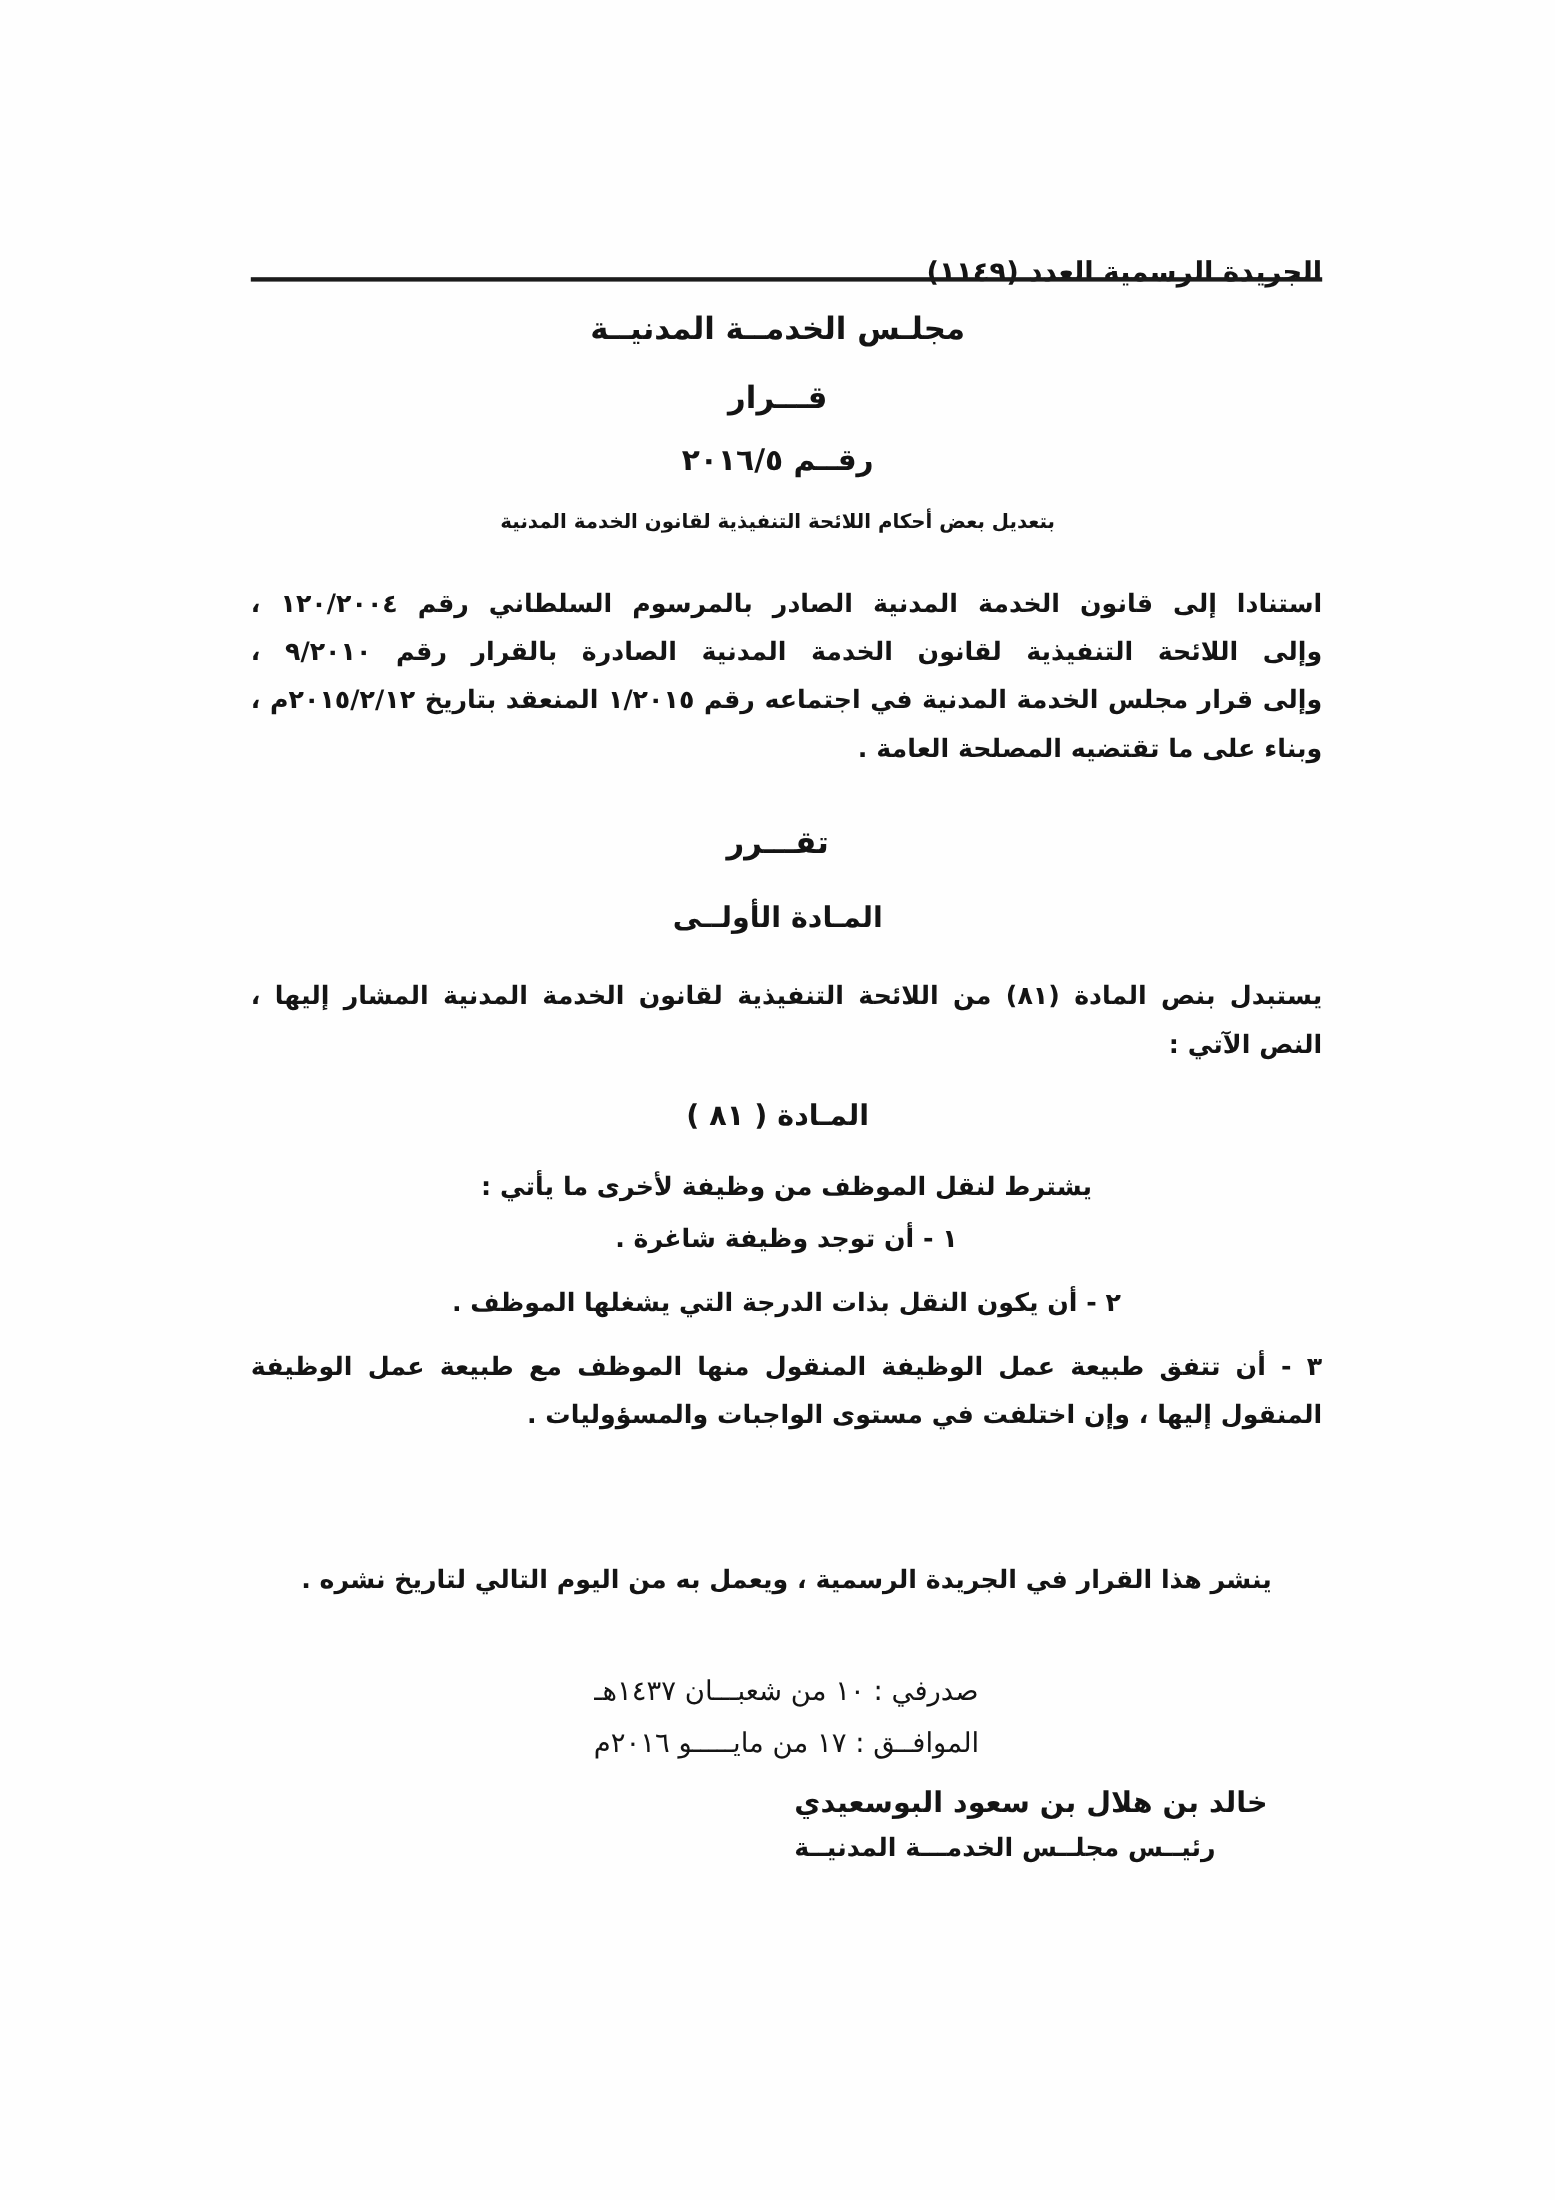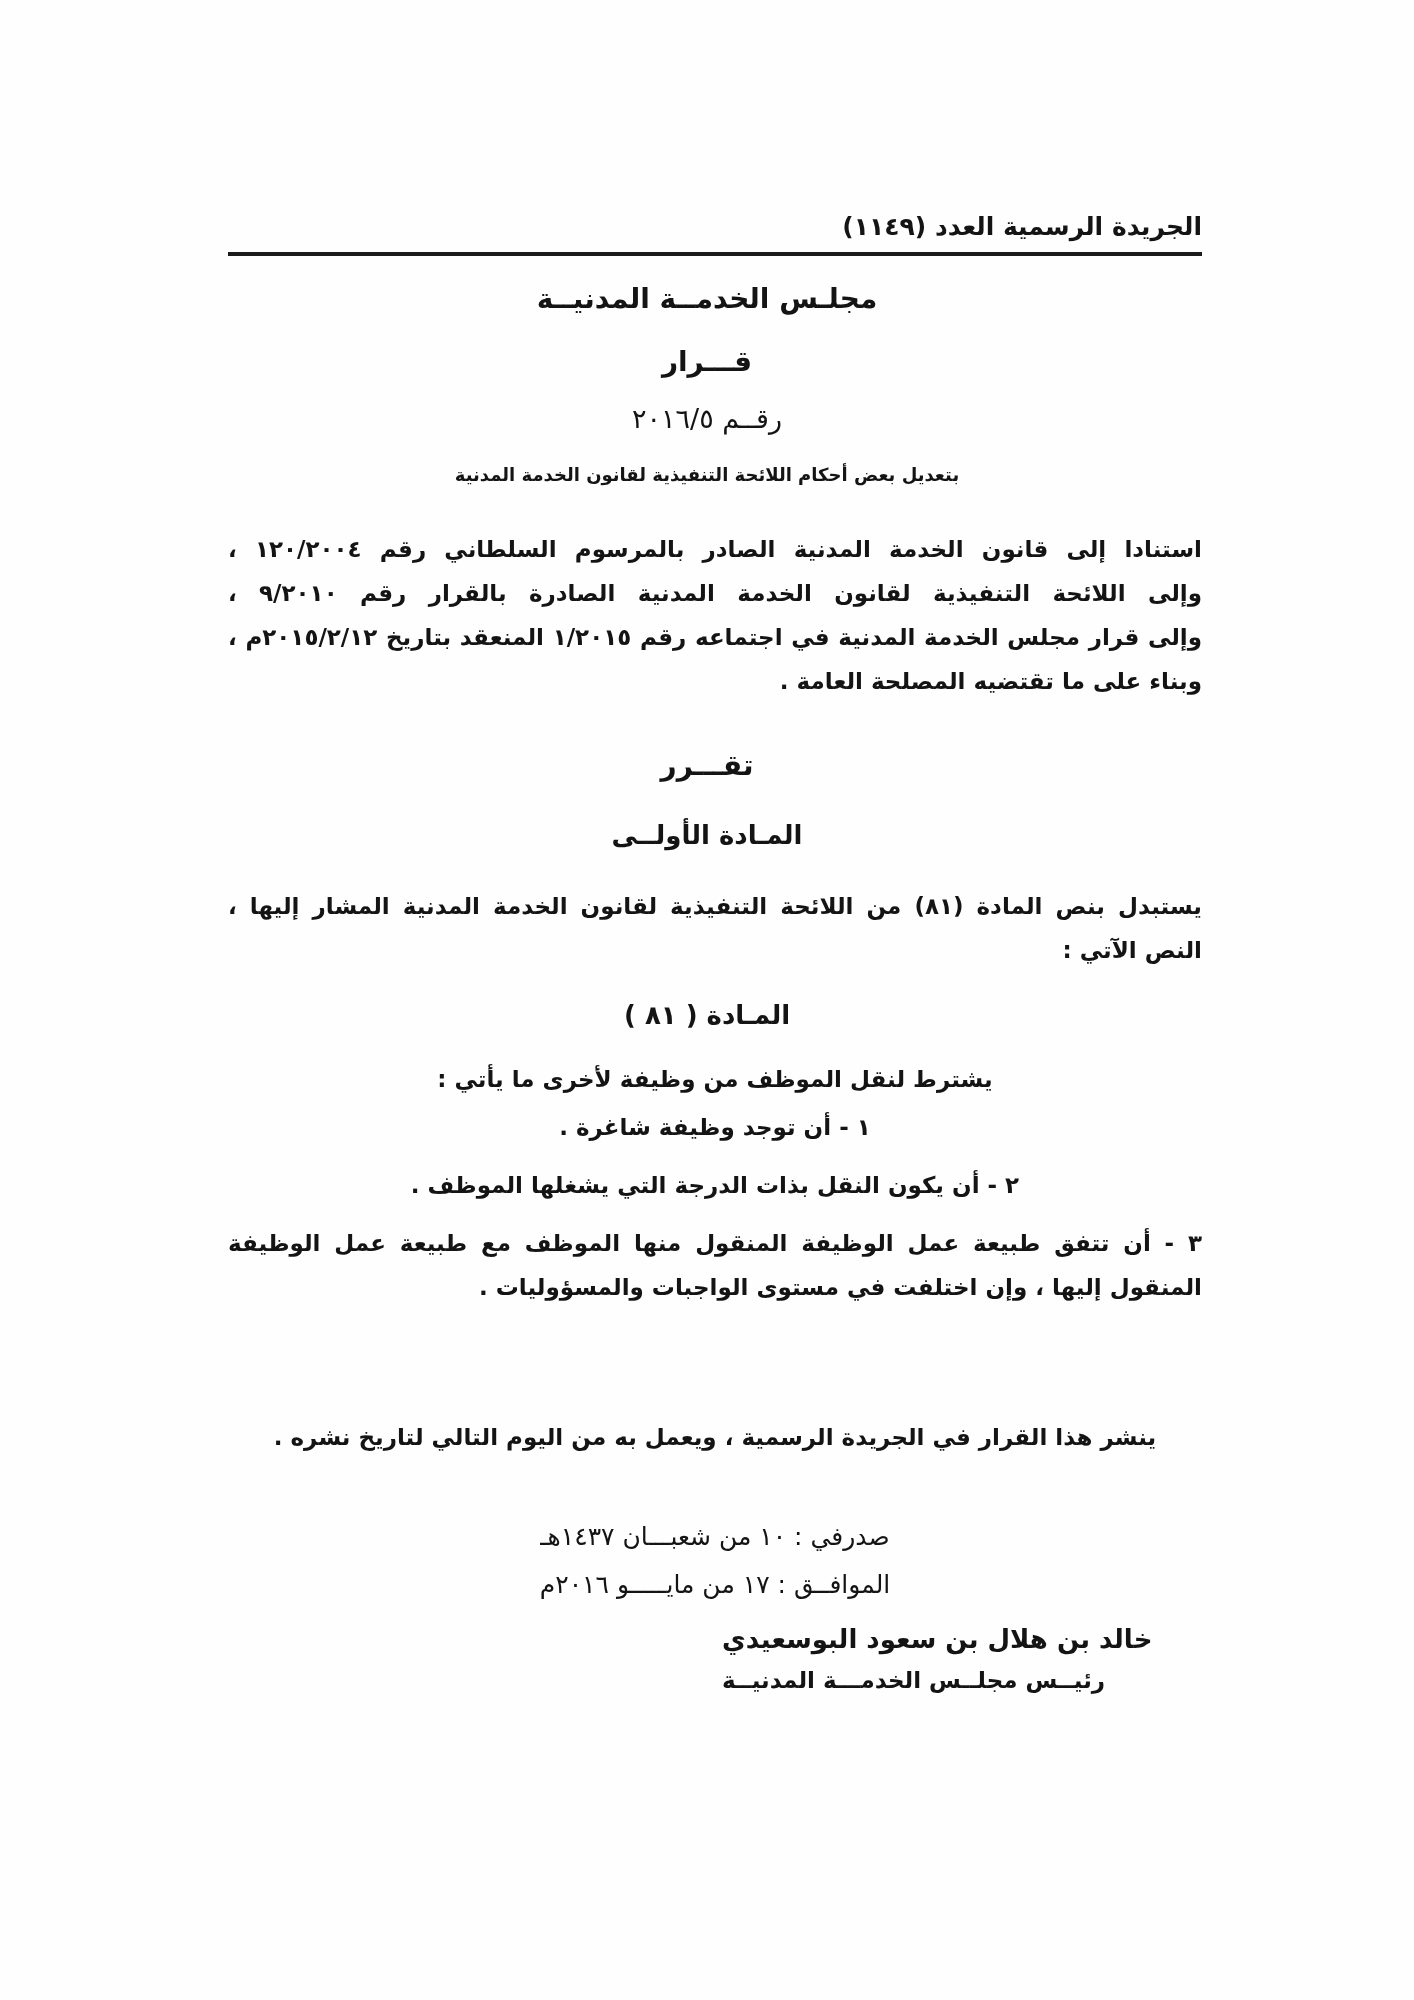--- a/index.html
+++ b/index.html
@@ -30,20 +30,21 @@
     right: 212px;
     left: 212px;
     text-align: right;
   }
   .running-head-text {
     font-size: 25px;
     font-weight: 700;
     letter-spacing: 0px;
     line-height: 1.2;
     display: inline-block;
+    margin-top: 20px;
   }
   .head-rule {
     position: absolute;
     top: 252px;
     right: 212px;
     width: 974px;
     height: 4px;
     background: #1b1b1b;
   }
 
@@ -62,21 +63,21 @@
   }
   .h-kind {
     top: 345px;
     font-size: 28px;
     font-weight: 700;
     letter-spacing: 1px;
   }
   .h-number {
     top: 403px;
     font-size: 27px;
-    font-weight: 400;
+    font-weight: 700;
     text-align: center;
   }
   .h-subject {
     top: 463px;
     font-size: 18px;
     font-weight: 700;
     line-height: 1.3;
   }
 
   .h-decides {

